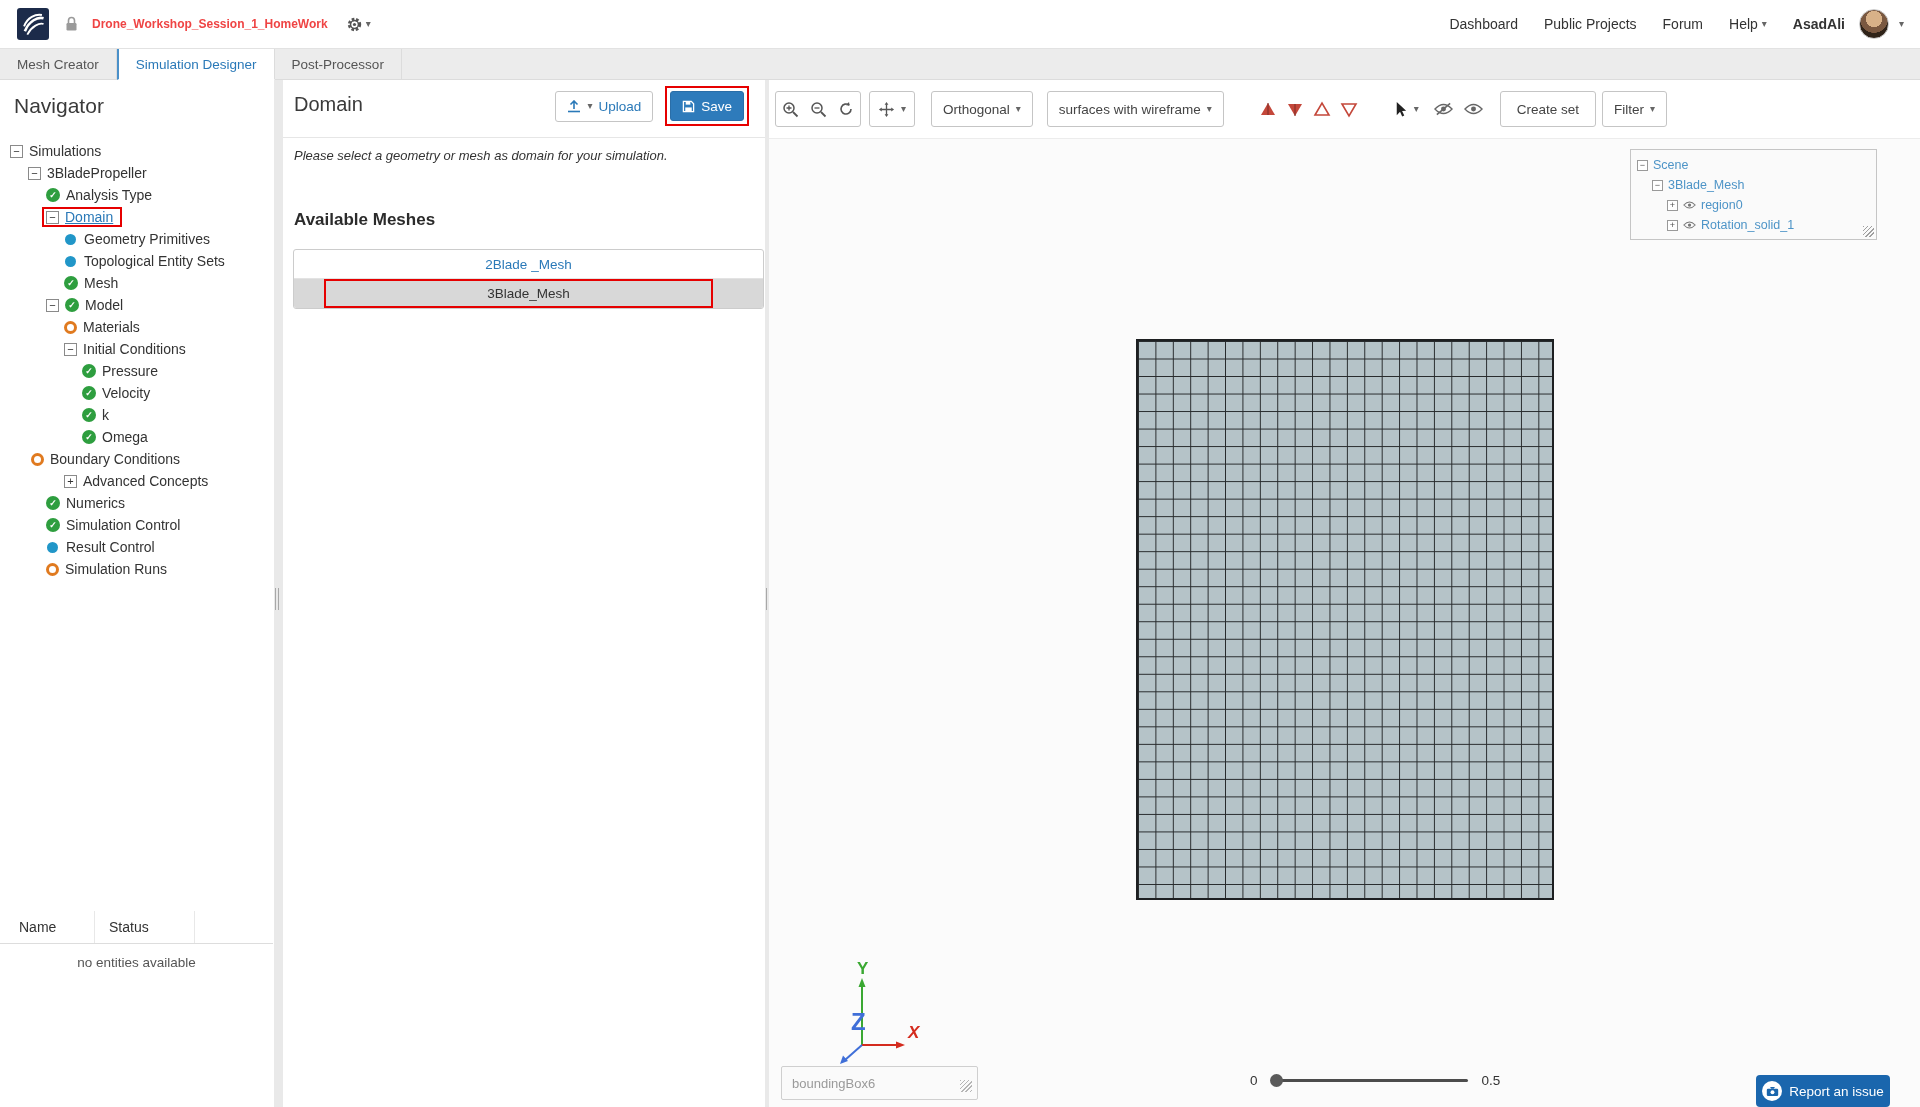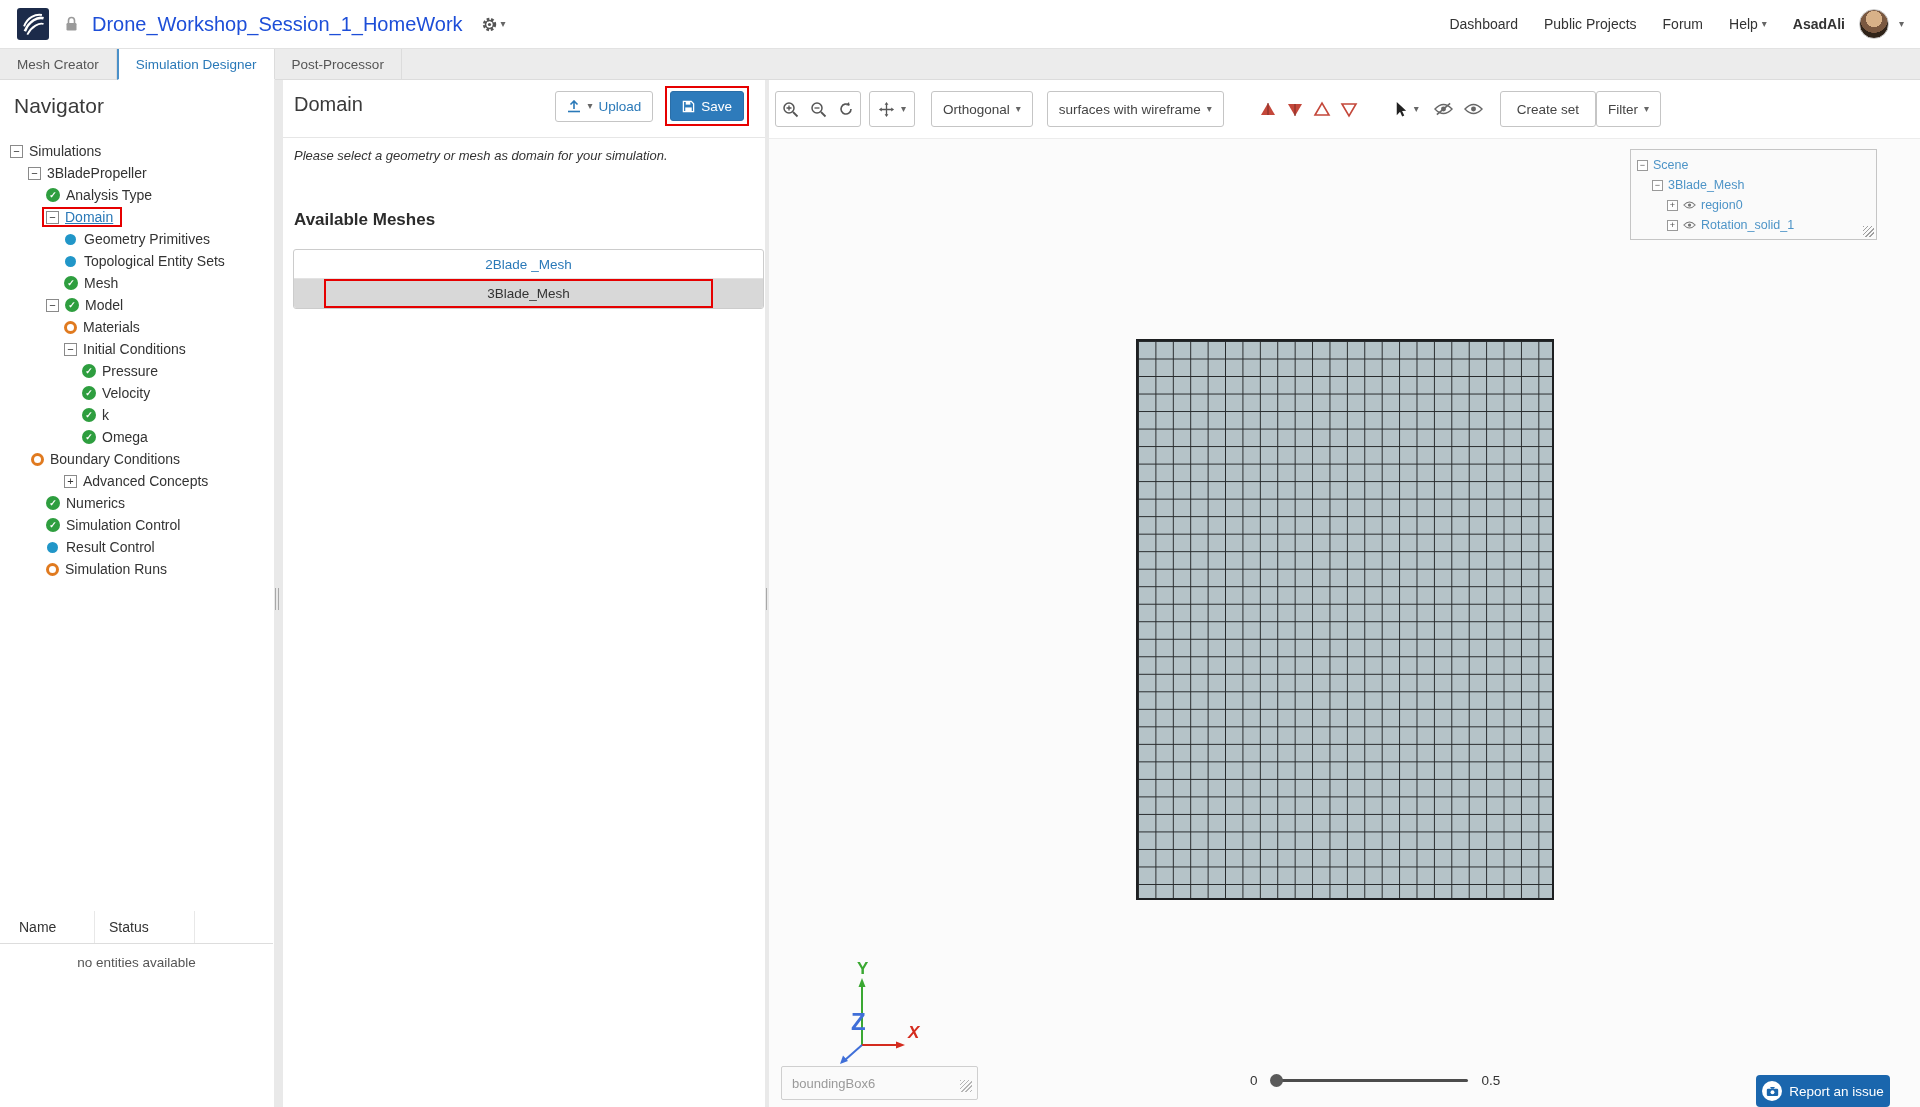--- a/index.html
+++ b/index.html
@@ -6,21 +6,21 @@
   html,body{width:1920px;height:1107px;overflow:hidden;}
   #app{position:relative;width:1920px;height:1107px;background:#e9e9e9;overflow:hidden;
        font-family:"Liberation Sans",sans-serif;color:#333;}
 
   
   .topbar{position:absolute;top:0;left:0;right:0;height:49px;background:#fff;
           border-bottom:1px solid #e2e2e2;display:flex;align-items:center;z-index:30;}
   .logo{width:32px;height:32px;margin-left:17px;border-radius:3px;background:#1c2b4a;
         display:flex;align-items:center;justify-content:center;flex:none;}
   .lock{margin-left:16px;display:flex;align-items:center;}
-  .proj-title{margin-left:14px;font-size:20px;font-weight:normal;color:#1d4ed8;}
+  .proj-title{margin-left:14px;font-size:12px;font-weight:bold;color:#ef4444;}
   .gear-wrap{margin-left:18px;display:flex;align-items:center;gap:3px;cursor:pointer;}
   .chev{font-size:10px;color:#666;line-height:1;}
   .topbar-right{margin-left:auto;display:flex;align-items:center;gap:26px;padding-right:16px;}
   .nav-link{font-size:14px;color:#333;cursor:pointer;display:flex;align-items:center;gap:4px;}
   .avatar{width:30px;height:30px;border-radius:50%;flex:none;cursor:pointer;
           background:radial-gradient(circle at 50% 32%,#d8b188 0 34%,#7a5840 35% 58%,#2f2318 59%);
           border:1px solid #c9c9c9;}
 
   
   .tabbar{position:absolute;top:49px;left:0;right:0;height:31px;background:#ececec;
@@ -443,21 +443,21 @@
       <button class="icon-btn" style="margin-left:2px;">
         <svg width="19" height="14" viewBox="0 0 20 14">
           <path d="M1 7 Q10 -2.5 19 7 Q10 16.5 1 7 Z" fill="none" stroke="#666" stroke-width="1.4"></path>
           <circle cx="10" cy="7" r="2.6" fill="#666"></circle>
         </svg>
       </button>
 
       <button class="btn tb" style="margin-left:12px;padding:0 16px;">
         <span>Create set</span>
       </button>
-      <button class="btn tb" style="margin-left:0;">
+      <button class="btn tb" style="margin-left:6px;">
         <span>Filter</span>
         <span class="chev">▾</span>
       </button>
     </div>
 
     <div class="vcanvas">
 
       <div class="scene-tree">
         <div id="scene-items">
             <div class="st-row" style="padding-left: 0px;">

